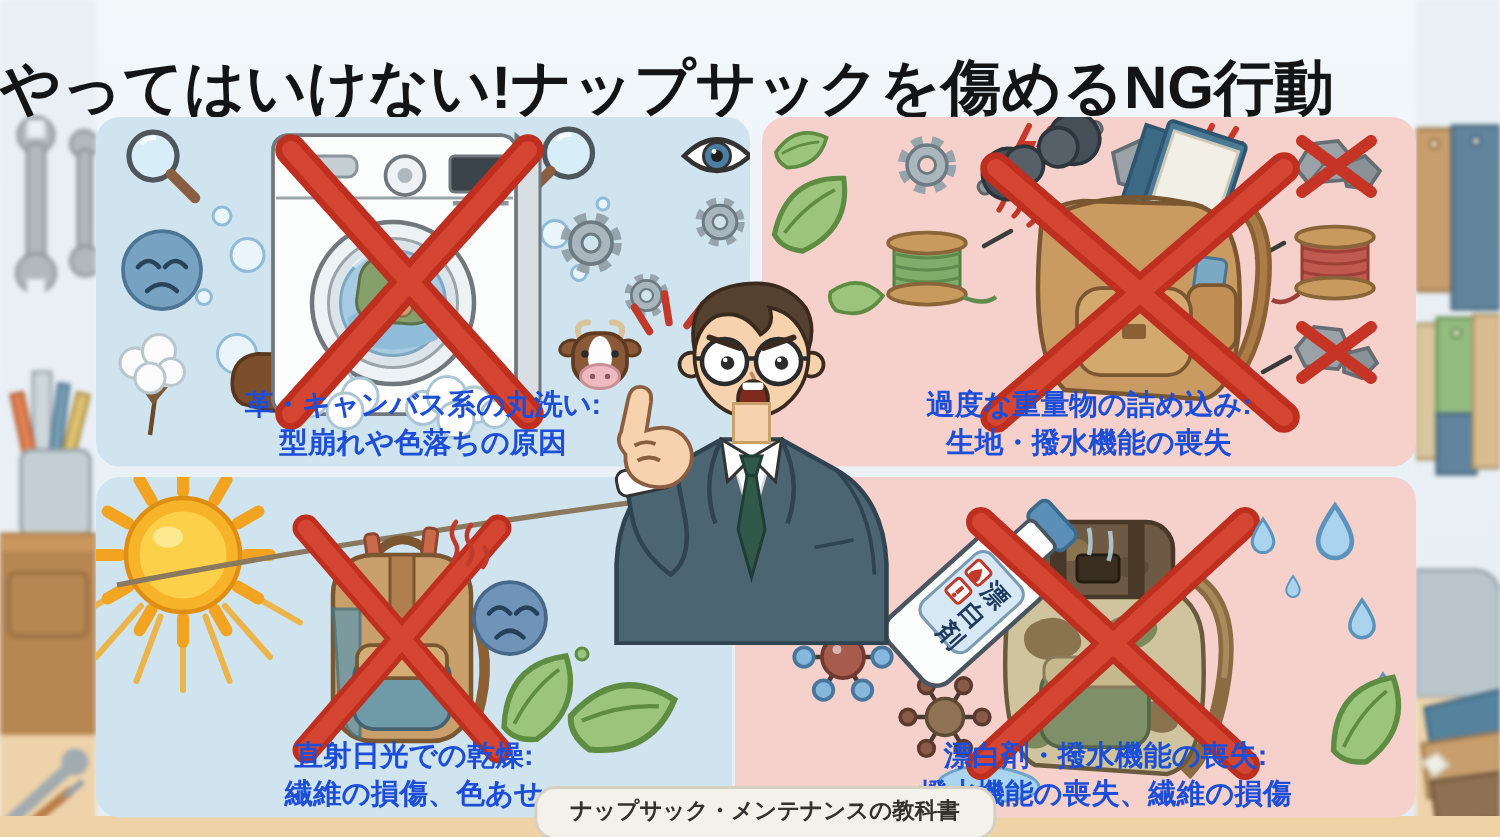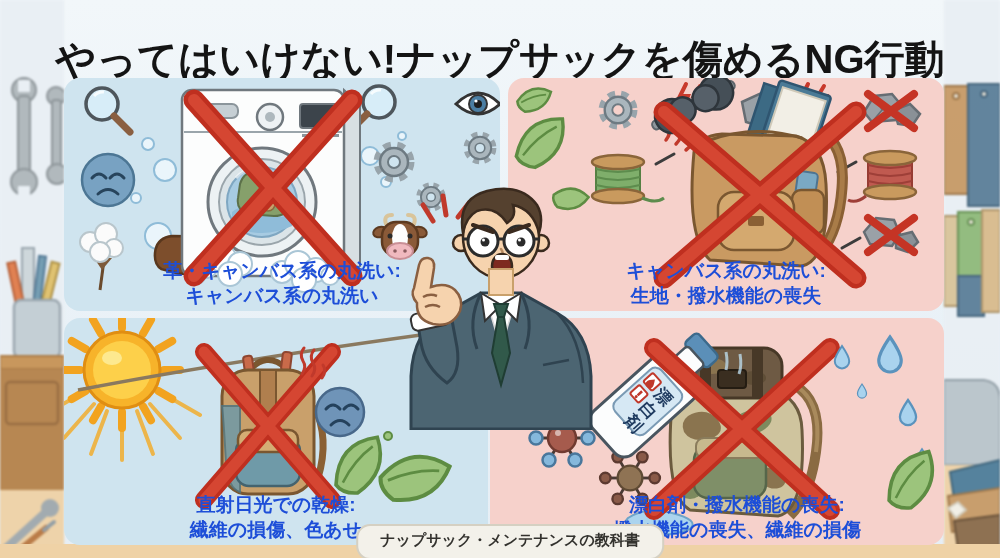--- a/index.html
+++ b/index.html
@@ -3,21 +3,21 @@
 <meta charset="utf-8">
 <style>
   html,body{margin:0;padding:0;}
   body{font-family:"Liberation Sans","DejaVu Sans",sans-serif;}
   .stage{position:relative;width:1000px;height:558px;overflow:hidden;
          background:linear-gradient(180deg,#f2f7fa 0%,#e9f1f7 60%,#e6eef5 100%);}
   .bg-art{position:absolute;top:0;filter:blur(1.3px);opacity:.95;}
   .bg-left{left:0;}
   .bg-right{right:0;}
   .floor-strip{position:absolute;left:0;right:0;bottom:0;height:14px;background:#efd2a6;}
-  .title{position:absolute;top:8px;left:0;width:100%;text-align:center;
+  .title{position:absolute;top:8px;left:0;width:100%;text-align:left;
          font-size:40px;font-weight:900;color:#141414;letter-spacing:0px;line-height:1.2;}
   .panel{position:absolute;border-radius:16px;}
   .panel.blue{background:#cfe4ef;}
   .panel.pink{background:#f6d1cb;}
   .panel-tl{left:64px;top:78px;width:436px;height:233px;}
   .panel-tr{left:508px;top:78px;width:436px;height:233px;}
   .panel-bl{left:64px;top:318px;width:424px;height:227px;}
   .panel-br{left:490px;top:318px;width:454px;height:227px;}
   .panel svg.illo{position:absolute;inset:0;width:100%;height:100%;}
   .caption{position:absolute;left:0;bottom:3px;width:100%;text-align:center;
@@ -199,21 +199,21 @@
         <circle cx="19" cy="35" r="1.8" fill="#8a5a5e"></circle>
           <circle cx="29" cy="35" r="1.8" fill="#8a5a5e"></circle>
       </g>
       <g stroke-linecap="round" fill="none">
         <path d="M130,22 L288,198 M288,22 L130,198" stroke="#bf2f1f" stroke-width="21"></path>
         <path d="M130,22 L288,198 M288,22 L130,198" stroke="#d84a36" stroke-width="12" opacity=".85"></path>
       </g>
     </svg>
     <div class="caption">
       <div>革・キャンバス系の丸洗い:</div>
-      <div>キャンバス系の丸洗い</div>
+      <div>型崩れや色落ちの原因</div>
     </div>
   </section>
 
   <section class="panel pink panel-tr">
     <svg class="illo" viewBox="0 0 436 233">
       <g transform="translate(14,6) rotate(15)">
         <path d="M0,18 Q8,-4 30,0 Q30,20 10,26 Q2,24 0,18 Z" fill="#9cc47c" stroke="#5d8c42" stroke-width="2.5"></path>
         <path d="M4,18 Q14,8 26,4" fill="none" stroke="#5d8c42" stroke-width="1.8"></path>
       </g>
       <g transform="translate(4,48) rotate(-8) scale(1.7)">
@@ -291,21 +291,21 @@
         <rect x="108" y="102" width="32" height="44" rx="9" fill="#c18f55" stroke="#7a5730" stroke-width="2.5"></rect>
         <rect x="34" y="104" width="76" height="58" rx="16" fill="#d4a96f" stroke="#7a5730" stroke-width="2.5"></rect>
         <rect x="64" y="128" width="16" height="10" rx="2" fill="#8a6034"></rect>
       </g>
       <g stroke-linecap="round" fill="none">
         <path d="M156,34 L348,200 M348,34 L156,200" stroke="#bf2f1f" stroke-width="21"></path>
         <path d="M156,34 L348,200 M348,34 L156,200" stroke="#d84a36" stroke-width="12" opacity=".85"></path>
       </g>
     </svg>
     <div class="caption">
-      <div>キャンバス系の丸洗い:</div>
+      <div>過度な重量物の詰め込み:</div>
       <div>生地・撥水機能の喪失</div>
     </div>
   </section>
 
   <section class="panel blue panel-bl">
     <svg class="illo" viewBox="0 0 424 227">
       <g transform="translate(58,52)">
         <g stroke="#f0b13a" stroke-width="4" stroke-linecap="round" opacity=".9">
           <line x1="15" y1="41" x2="31" y2="84"></line>
             <line x1="0" y1="44" x2="0" y2="90"></line>

